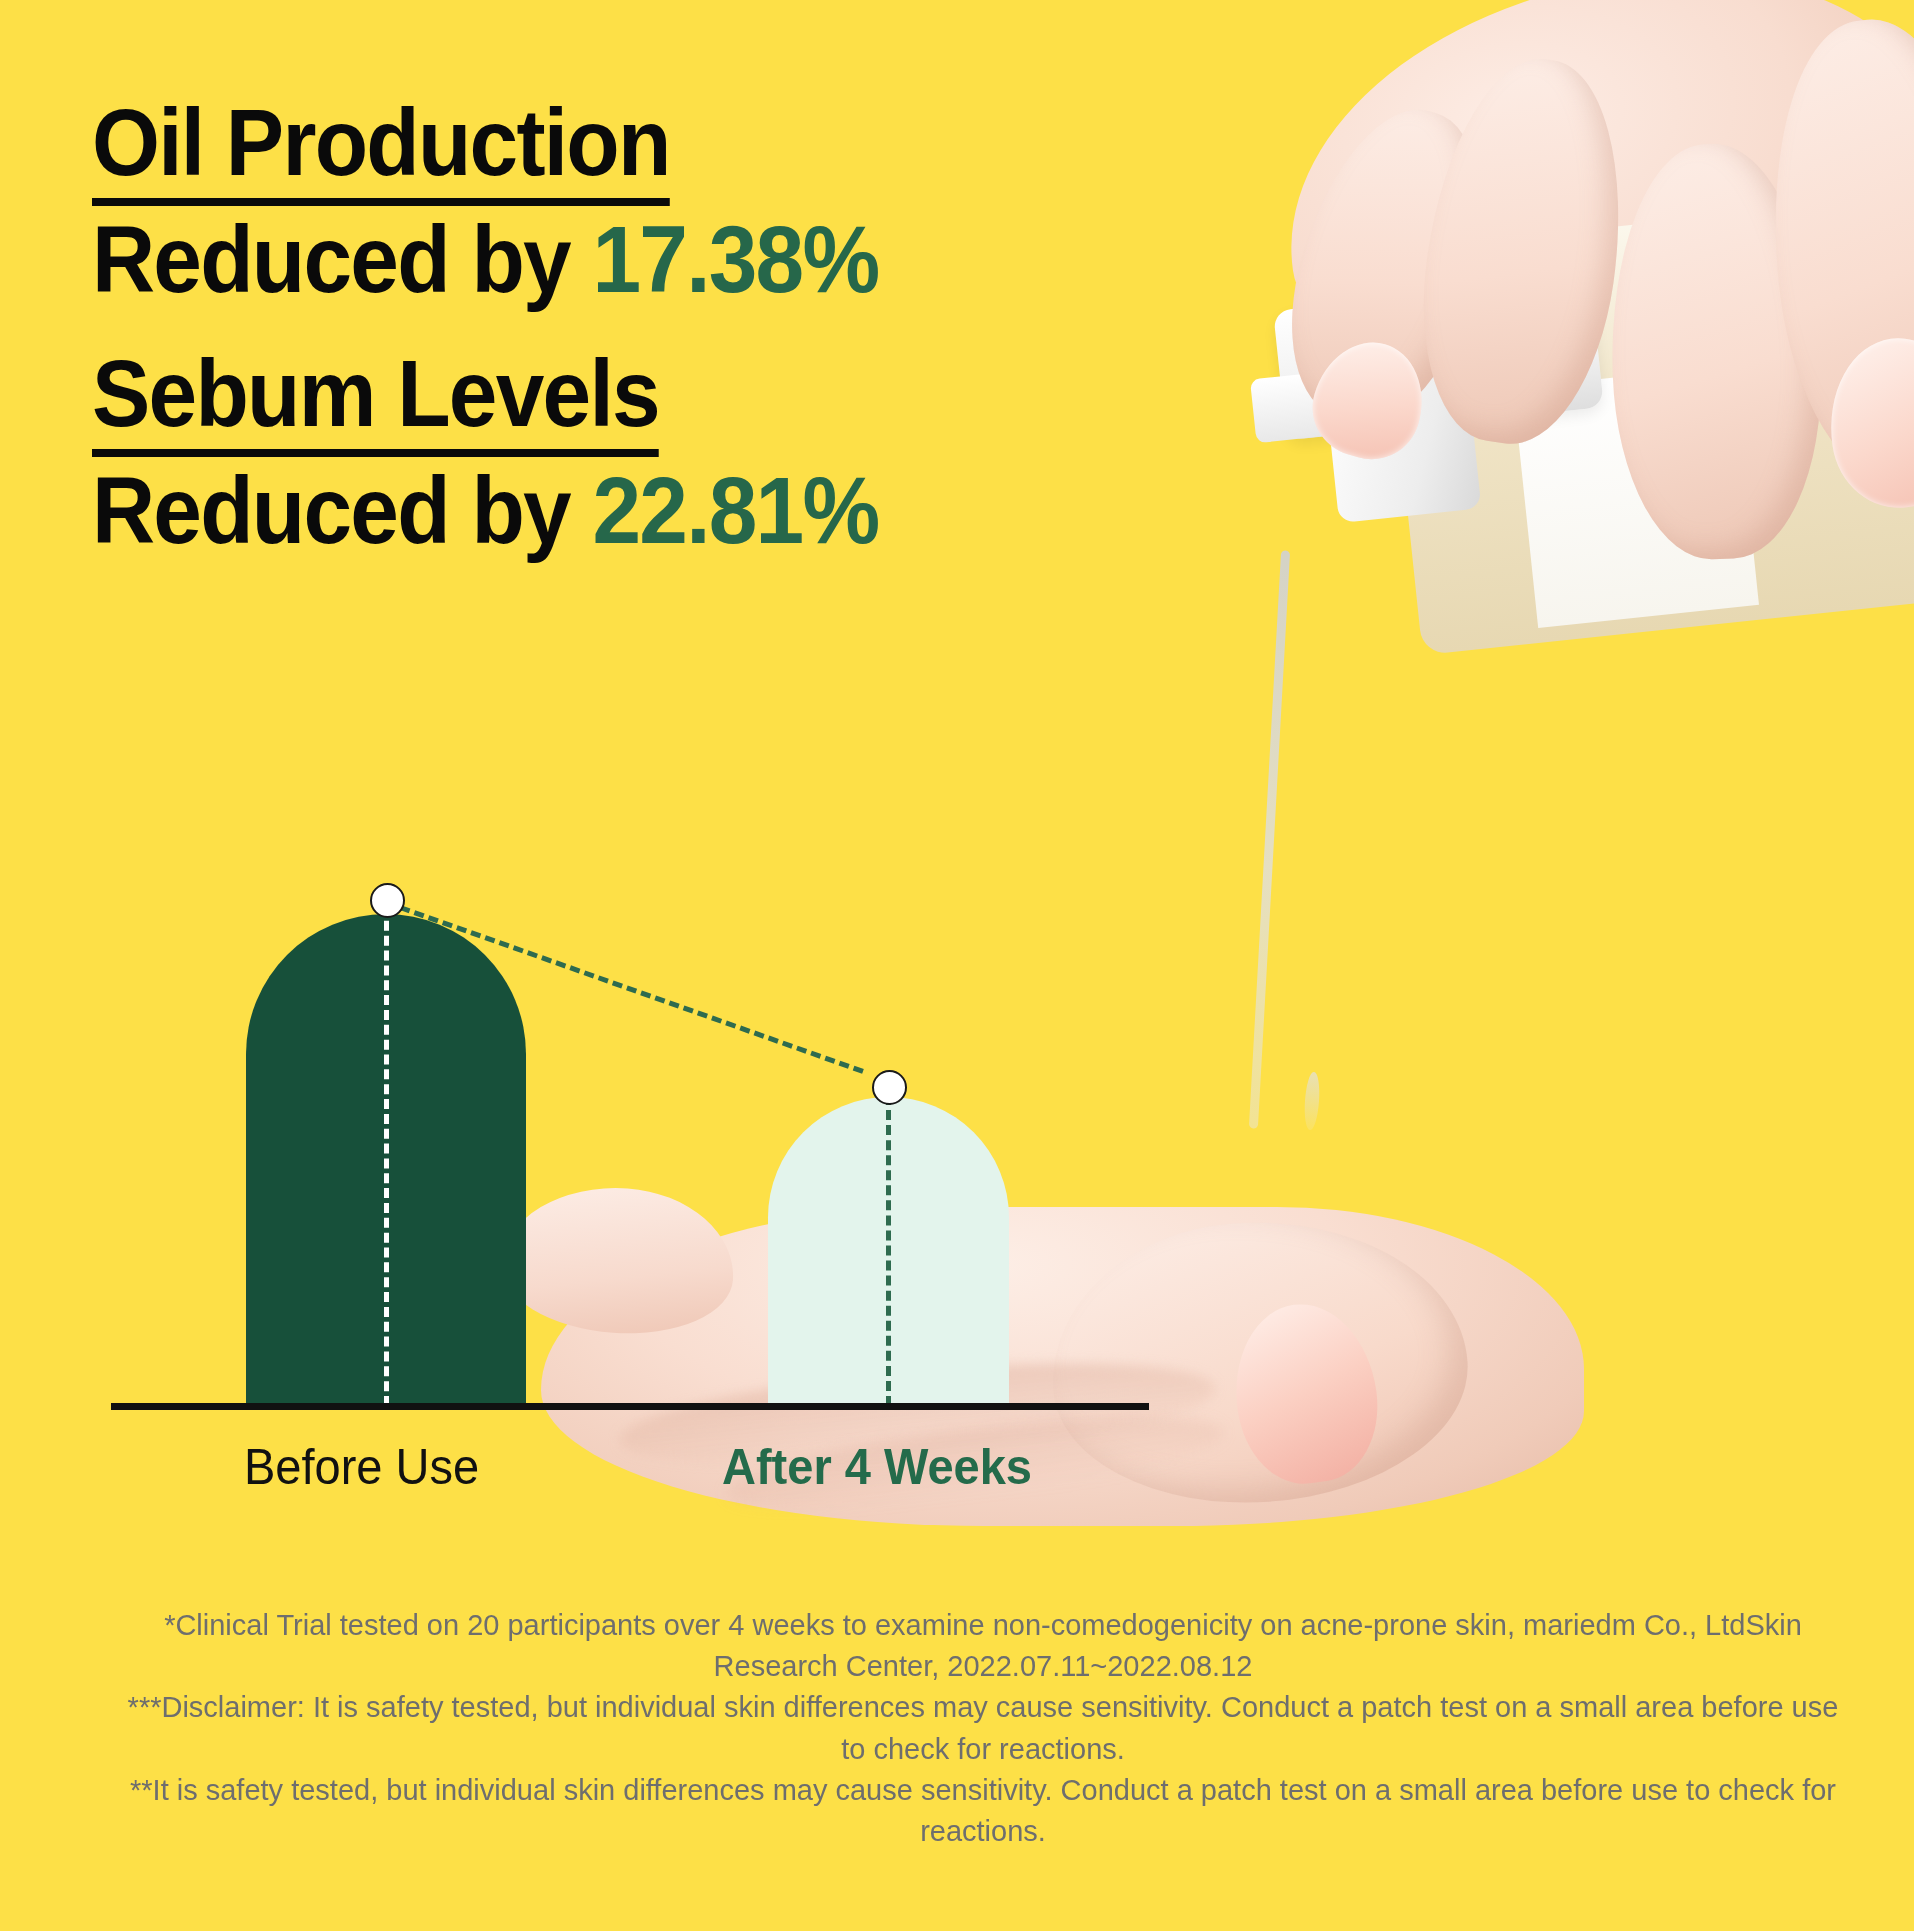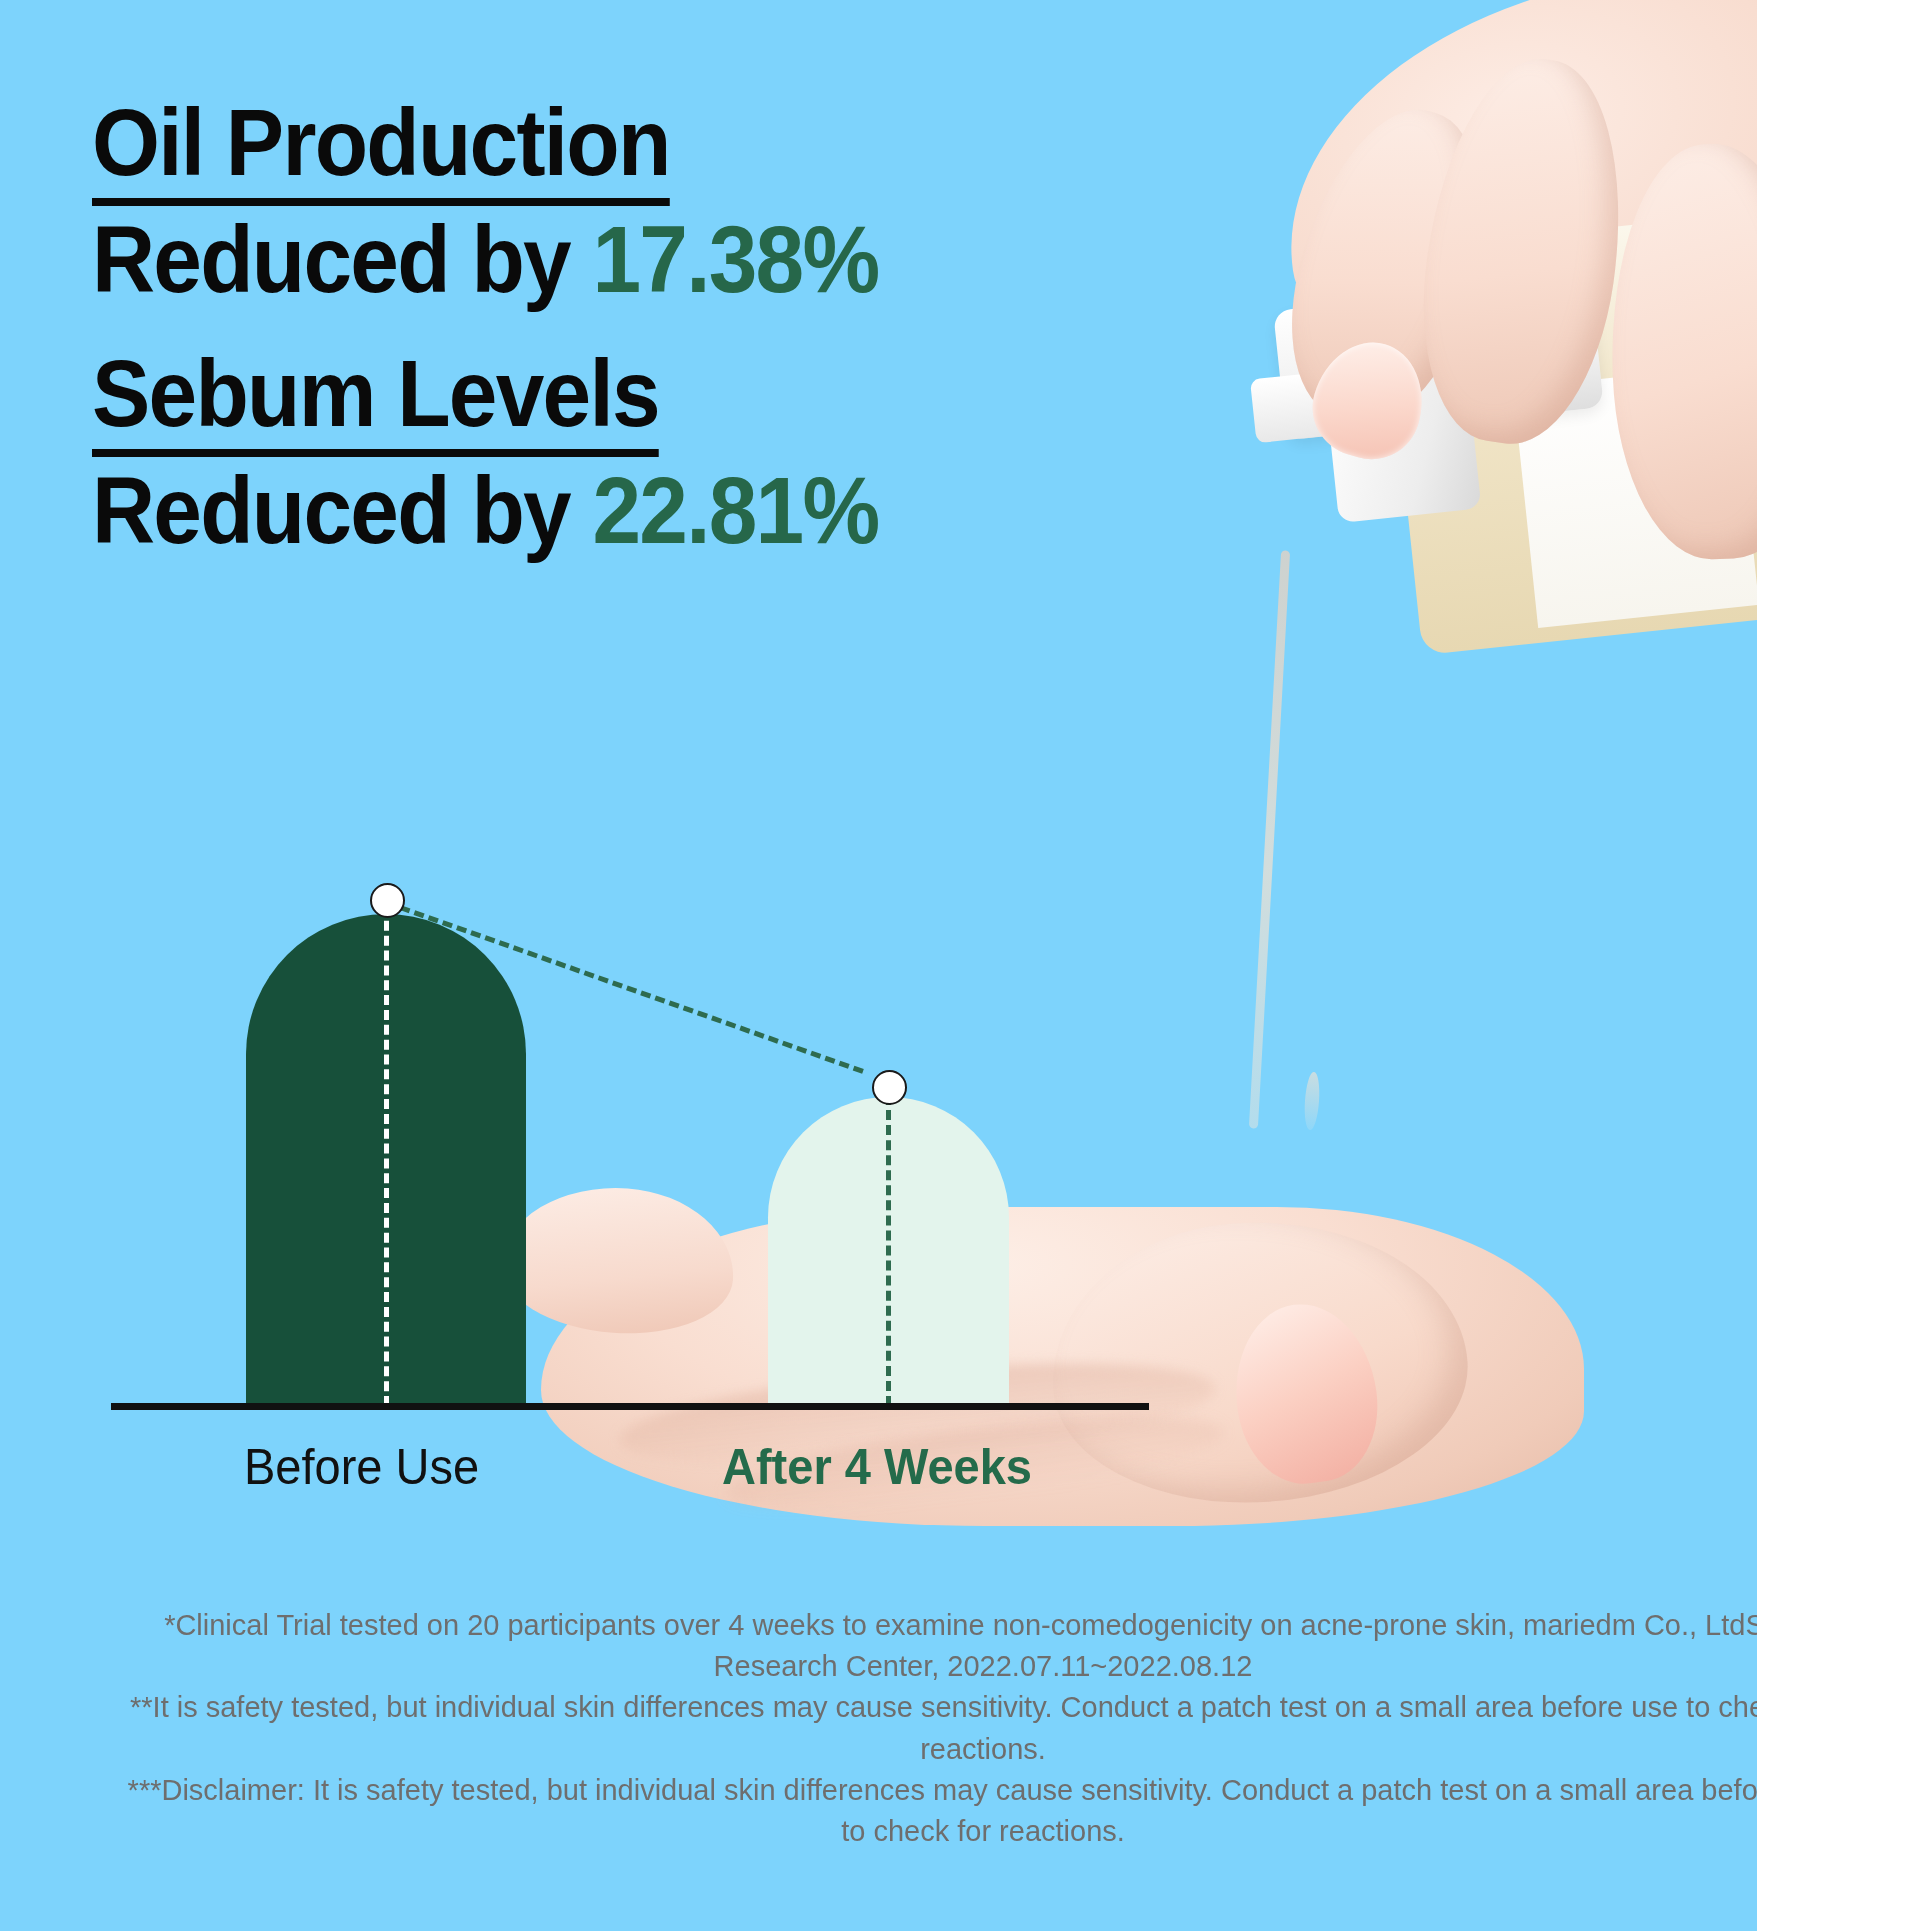--- a/index.html
+++ b/index.html
@@ -2,23 +2,23 @@
 <html><head>
 <meta charset="utf-8">
 <style>
   html, body {
     margin: 0;
     padding: 0;
     background: #ffffff;
   }
   #page {
     position: relative;
-    width: 1757px;
+    width: 1914px;
     height: 1931px;
-    background: #7dd3fc;
+    background: #fde047;
     overflow: hidden;
     font-family: "Liberation Sans", sans-serif;
   }
 
   
   .photo-layer {
     position: absolute;
     inset: 0;
     z-index: 1;
     pointer-events: none;
@@ -381,18 +381,18 @@
     <div class="connector"></div>
     <div class="marker marker-before"></div>
     <div class="marker marker-after"></div>
     <div class="axis"></div>
     <div class="axis-label label-before">Before Use</div>
     <div class="axis-label label-after">After 4 Weeks</div>
   </div>
 
   <div class="footnotes">
     <p>*Clinical Trial tested on 20 participants over 4 weeks to examine non-comedogenicity on acne-prone skin, mariedm Co., LtdSkin Research Center, 2022.07.11~2022.08.12</p>
+    <p>***Disclaimer: It is safety tested, but individual skin differences may cause sensitivity. Conduct a patch test on a small area before use to check for reactions.</p>
     <p>**It is safety tested, but individual skin differences may cause sensitivity. Conduct a patch test on a small area before use to check for reactions.</p>
-    <p>***Disclaimer: It is safety tested, but individual skin differences may cause sensitivity. Conduct a patch test on a small area before use to check for reactions.</p>
   </div>
 
 </div>
 
 
 </body></html>

